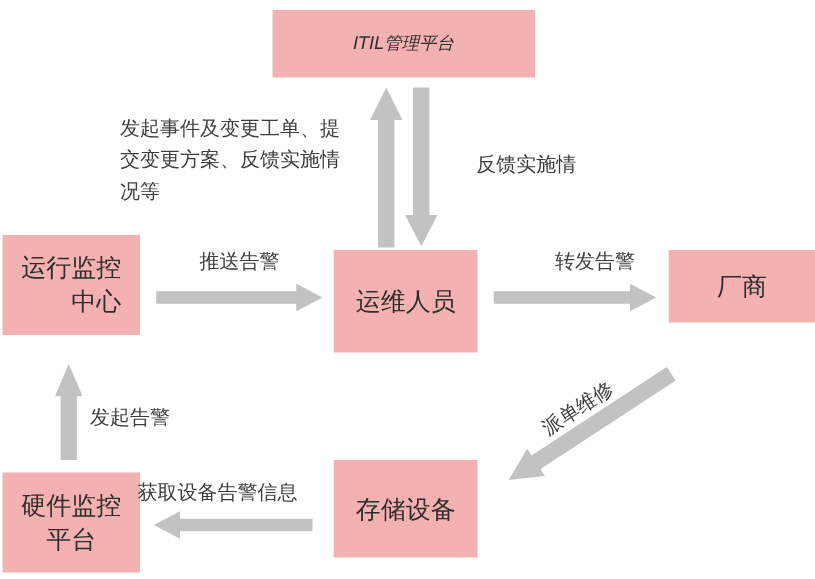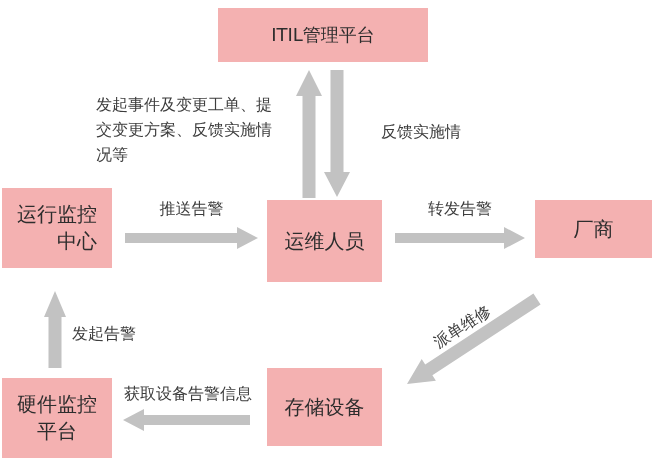--- a/index.html
+++ b/index.html
@@ -21,21 +21,21 @@
     background: #f4b1b1;
     color: #2d2d2d;
     display: flex;
     align-items: center;
     justify-content: center;
     text-align: center;
     white-space: pre-line;
     font-size: 20px;
     line-height: 1.35;
   }
-  .node.big { font-size: 18px; }
+  .node.big { font-size: 14px; font-style: italic; }
   .lbl {
     position: absolute;
     color: #3d3d3d;
     font-size: 16px;
     line-height: 25px;
     white-space: pre-line;
   }
   .lbl.center { text-align: center; }
   .lbl.rot {
     white-space: nowrap;
@@ -43,27 +43,27 @@
     transform-origin: center center;
   }
   
   #n-itil        { left: 218px; top: 8px;   width: 210px; height: 54px; }
   #n-monitor     { left: 2px;   top: 188px; width: 110px; height: 80px; text-align: right; }
   #n-ops         { left: 267px; top: 200px; width: 115px; height: 82px; }
   #n-vendor      { left: 535px; top: 200px; width: 117px; height: 58px; }
   #n-hw          { left: 2px;   top: 378px; width: 110px; height: 80px; }
   #n-storage     { left: 267px; top: 368px; width: 115px; height: 78px; }
   
-  #l-initiate-ticket { left: 96px;  top: 92px;  width: 192px; }
+  #l-initiate-ticket { left: 96px;  top: 92px;  width: 192px; font-family: Liberation Mono, monospace; }
   #l-notify-ticket   { left: 381px; top: 119px; }
   #l-push-alert      { left: 125px; top: 196px; width: 133px; }
-  #l-forward-alert   { left: 395px; top: 196px; width: 130px; }
+  #l-forward-alert   { left: 411px; top: 196px; width: 130px; }
   #l-dispatch-repair { left: 430px; top: 314px; }
   #l-initiate-alert  { left: 72px;  top: 321px; }
-  #l-get-device-info { left: 118px; top: 381px; width: 140px; text-align: center; }
+  #l-get-device-info { left: 104px; top: 381px; width: 140px; text-align: center; }
 </style>
 </head>
 <body>
 
 <div class="canvas">
 
   <svg class="arrow-layer" viewBox="0 0 652 463" xmlns="http://www.w3.org/2000/svg">
     <polygon points="302.5,198 302.5,96 296,96 309,70 322,96 315.5,96 315.5,198" fill="#c2c2c2"></polygon>
     <polygon points="330.5,70 330.5,172 324,172 337,197 350,172 343.5,172 343.5,70" fill="#c2c2c2"></polygon>
     <polygon points="125,233 237,233 237,227 258,238 237,249 237,243 125,243" fill="#c2c2c2"></polygon>

